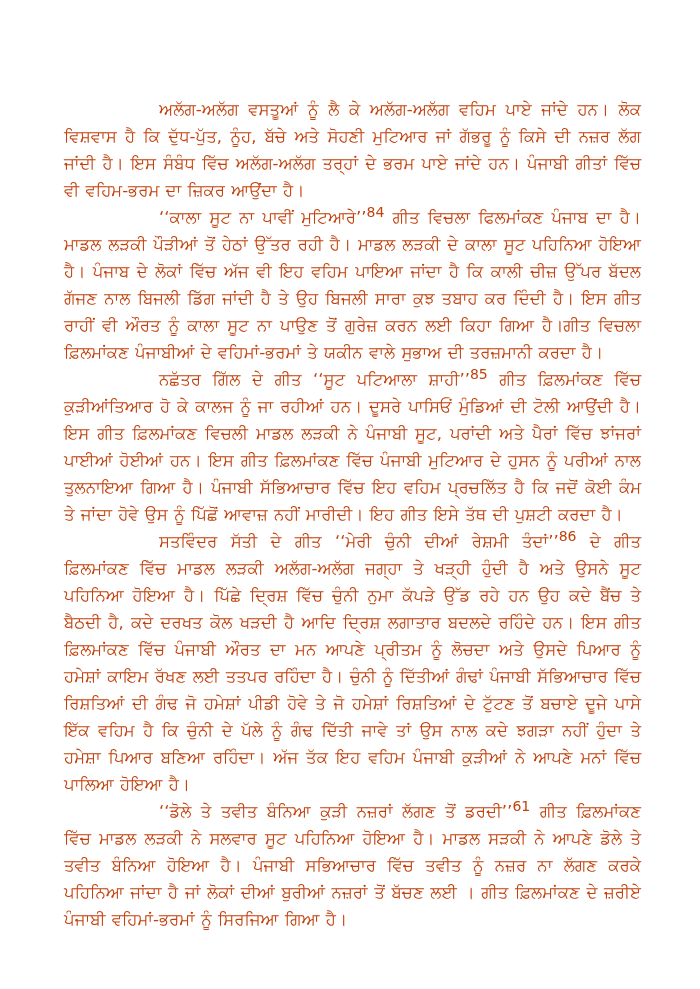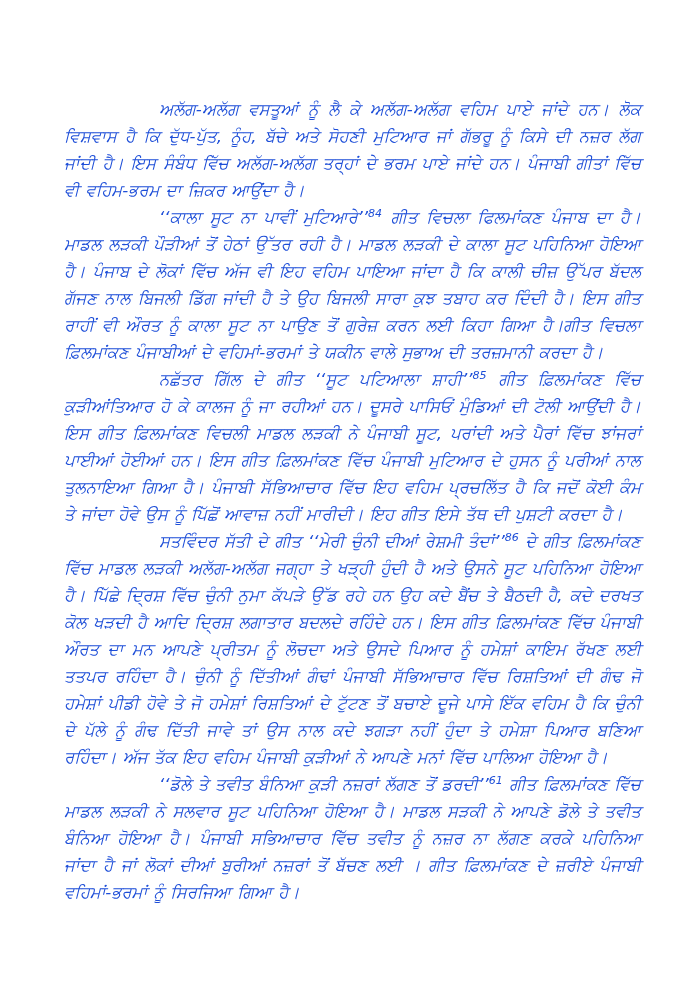--- a/index.html
+++ b/index.html
@@ -28,27 +28,26 @@
     left: 64px;
     width: 577px;
     color: #2e2e2e;
   }
 
   p.para {
     font-size: 16.5px;
     line-height: 27px;
     text-align: justify;
     text-indent: 95px;
-    color: #1d4ed8;
+    color: #c2410c;
     word-spacing: 1px;
-    font-style: italic;
   }
 
   p.para sup {
-    font-size: 11px;
+    font-size: 14px;
     line-height: 0;
     vertical-align: super;
     letter-spacing: 0;
   }
 
   .page-number {
     position: absolute;
     top: 905px;
     left: 0;
     width: 700px;

